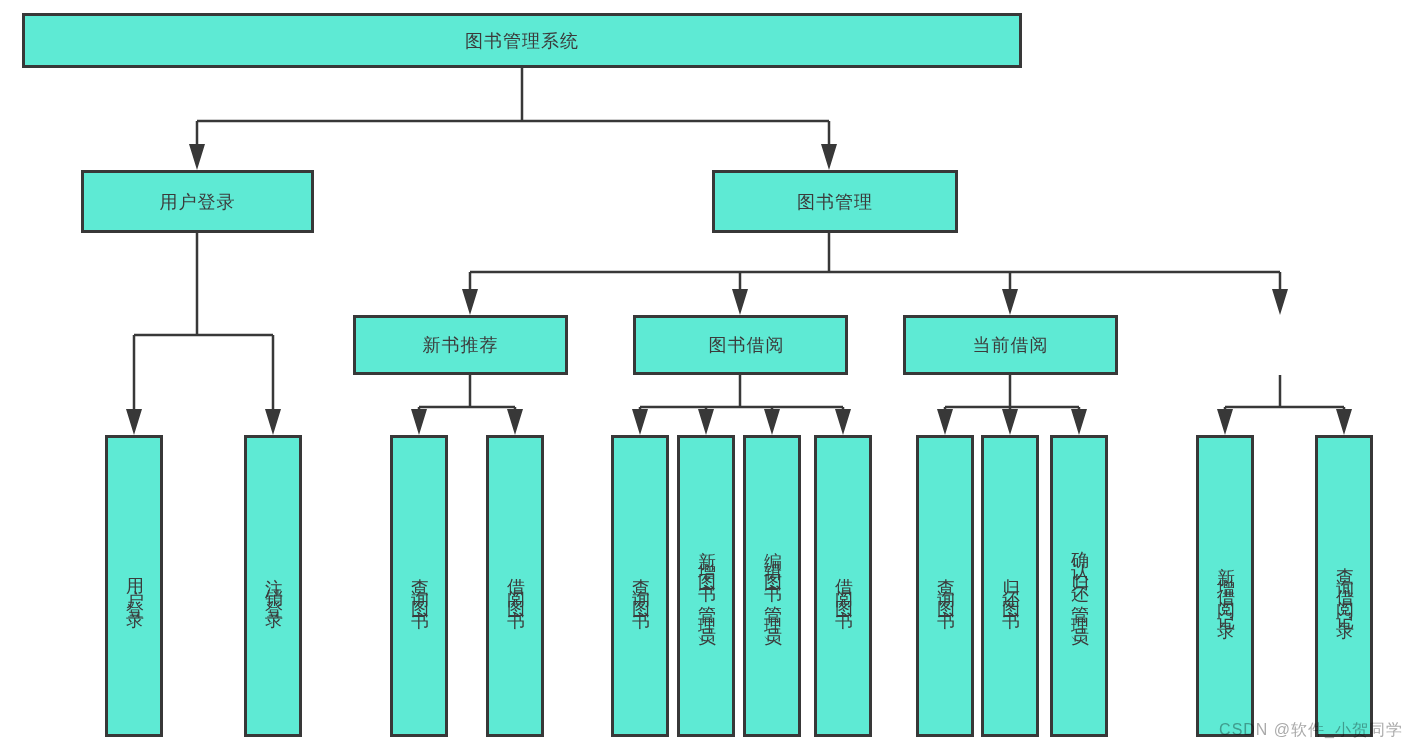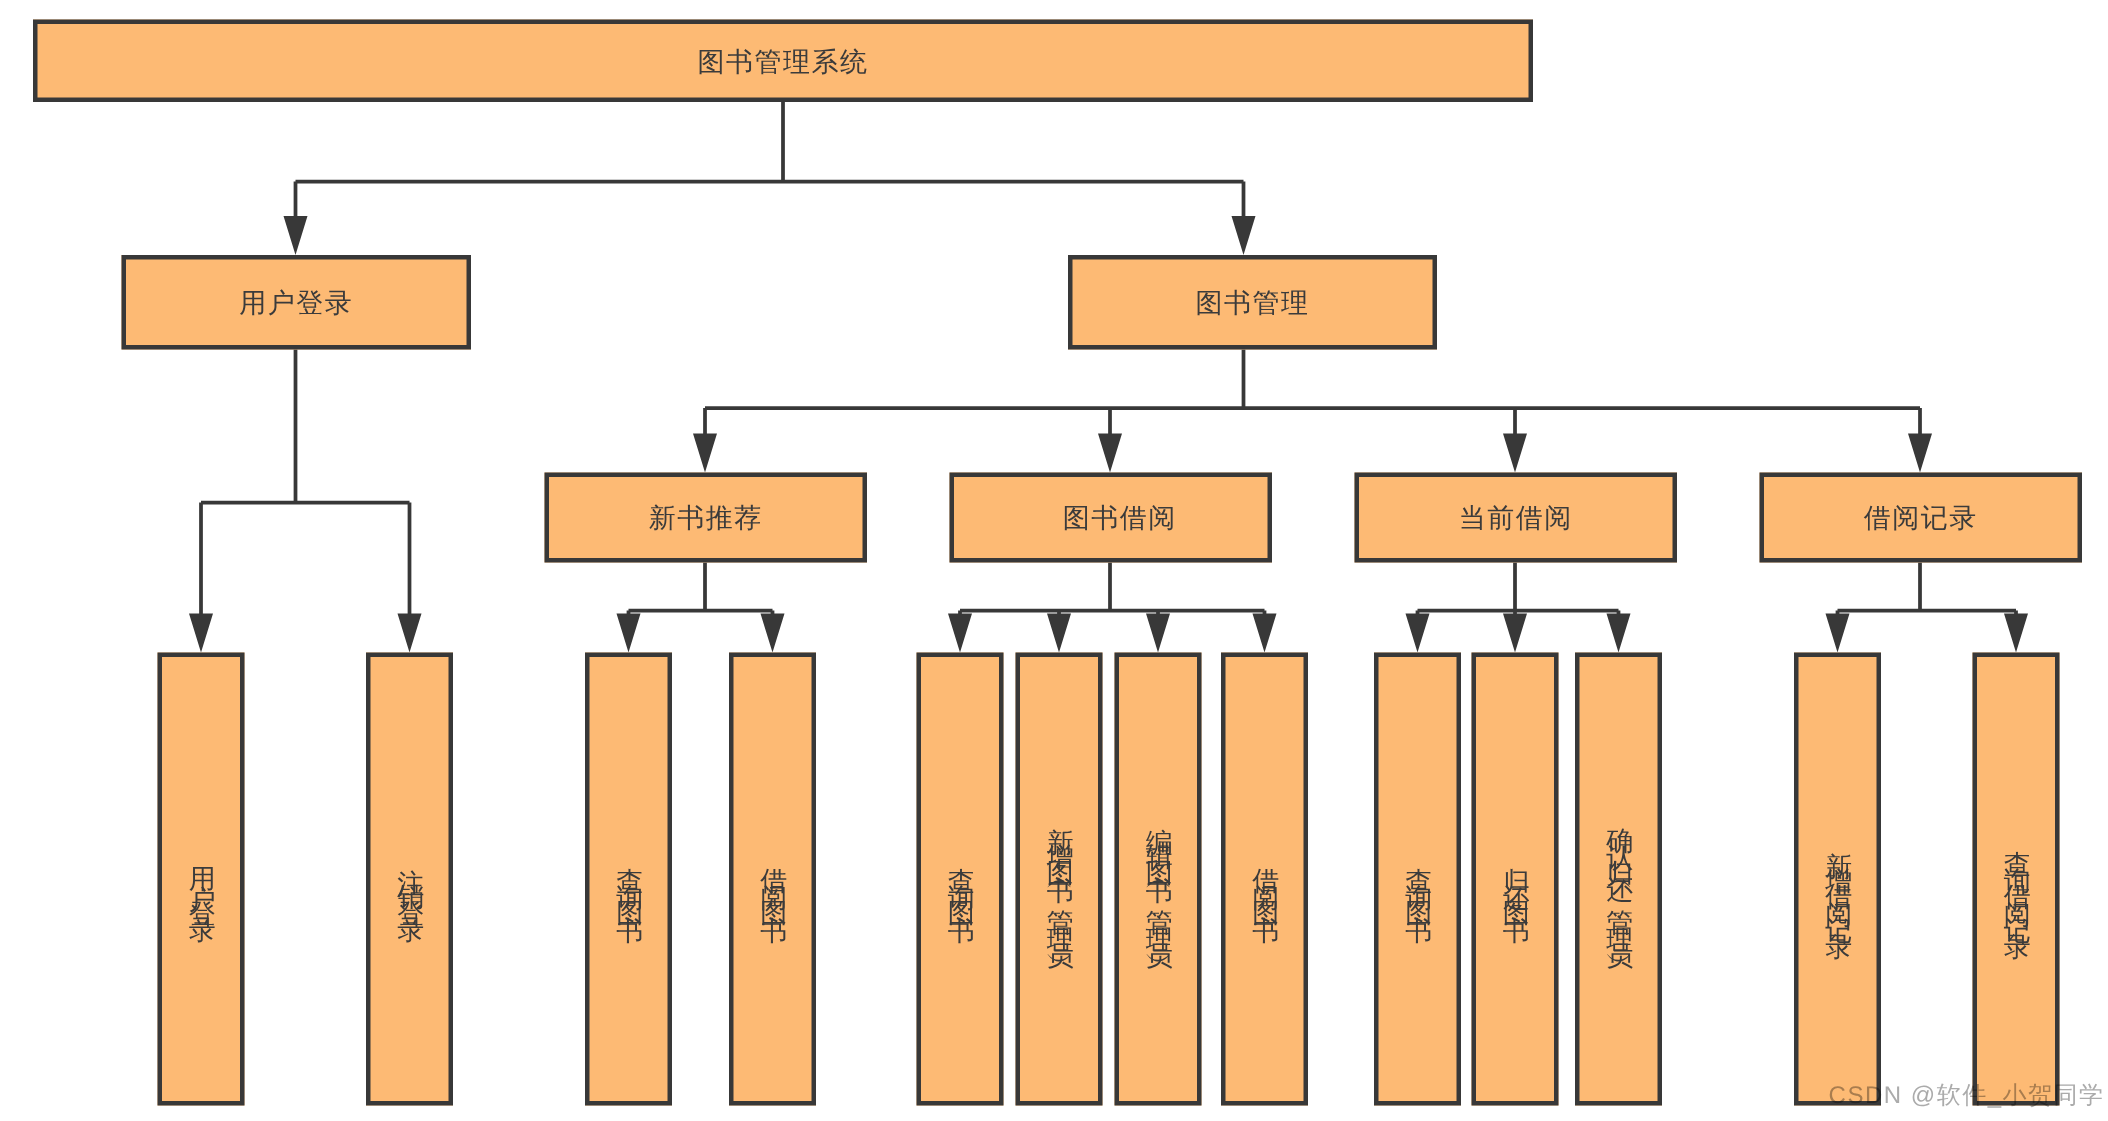--- a/index.html
+++ b/index.html
@@ -2,34 +2,34 @@
 <html><head>
 <meta charset="utf-8">
 <style>
   html,body{margin:0;padding:0;background:#fff;}
   .canvas{
     position:relative;width:1405px;height:747px;background:#fff;overflow:hidden;
     font-family:"Liberation Sans","DejaVu Sans",sans-serif;color:#3b3b3b;
   }
   .wires{position:absolute;left:0;top:0;width:1405px;height:747px;}
   .box{
-    position:absolute;box-sizing:border-box;background:#fdba74;
+    position:absolute;box-sizing:border-box;background:#5eead4;
     border:3px solid #383838;display:flex;align-items:center;justify-content:center;
     font-size:18px;color:#3b3b3b;
   }
   .h{letter-spacing:1px;white-space:nowrap;}
   .v{
     writing-mode:vertical-rl;text-orientation:mixed;
     letter-spacing:11px;line-height:1.1;font-size:18px;
   }
   
   .n-root{left:22px;top:13px;width:1000px;height:55px;}
   .n-user-login{left:81px;top:170px;width:233px;height:63px;}
   .n-book-mgmt{left:712px;top:170px;width:246px;height:63px;}
-  .n-nbr{left:363px;top:315px;width:215px;height:60px;}
+  .n-nbr{left:353px;top:315px;width:215px;height:60px;}
   .n-bb{left:633px;top:315px;width:215px;height:60px;padding-left:12px;}
   .n-cb{left:903px;top:315px;width:215px;height:60px;}
   .n-br{left:1173px;top:315px;width:215px;height:60px;}
   .leaf{top:435px;width:58px;height:302px;}
   .l-ul1{left:105px;} .l-ul2{left:244px;}
   .l-n1{left:390px;}  .l-n2{left:486px;}
   .l-b1{left:611px;}  .l-b2{left:677px;} .l-b3{left:743px;} .l-b4{left:814px;}
   .l-c1{left:916px;}  .l-c2{left:981px;} .l-c3{left:1050px;}
   .l-r1{left:1196px;} .l-r2{left:1315px;}
   .watermark{
@@ -87,21 +87,20 @@
   </svg>
 
   <div class="box h n-root">图书管理系统</div>
 
   <div class="box h n-user-login">用户登录</div>
   <div class="box h n-book-mgmt">图书管理</div>
 
   <div class="box h n-nbr">新书推荐</div>
   <div class="box h n-bb">图书借阅</div>
   <div class="box h n-cb">当前借阅</div>
-  <div class="box h n-br">借阅记录</div>
 
   <div class="box v leaf l-ul1">用户登录</div>
   <div class="box v leaf l-ul2">注销登录</div>
 
   <div class="box v leaf l-n1">查询图书</div>
   <div class="box v leaf l-n2">借阅图书</div>
 
   <div class="box v leaf l-b1">查询图书</div>
   <div class="box v leaf l-b2">新增图书（管理员）</div>
   <div class="box v leaf l-b3">编辑图书（管理员）</div>

